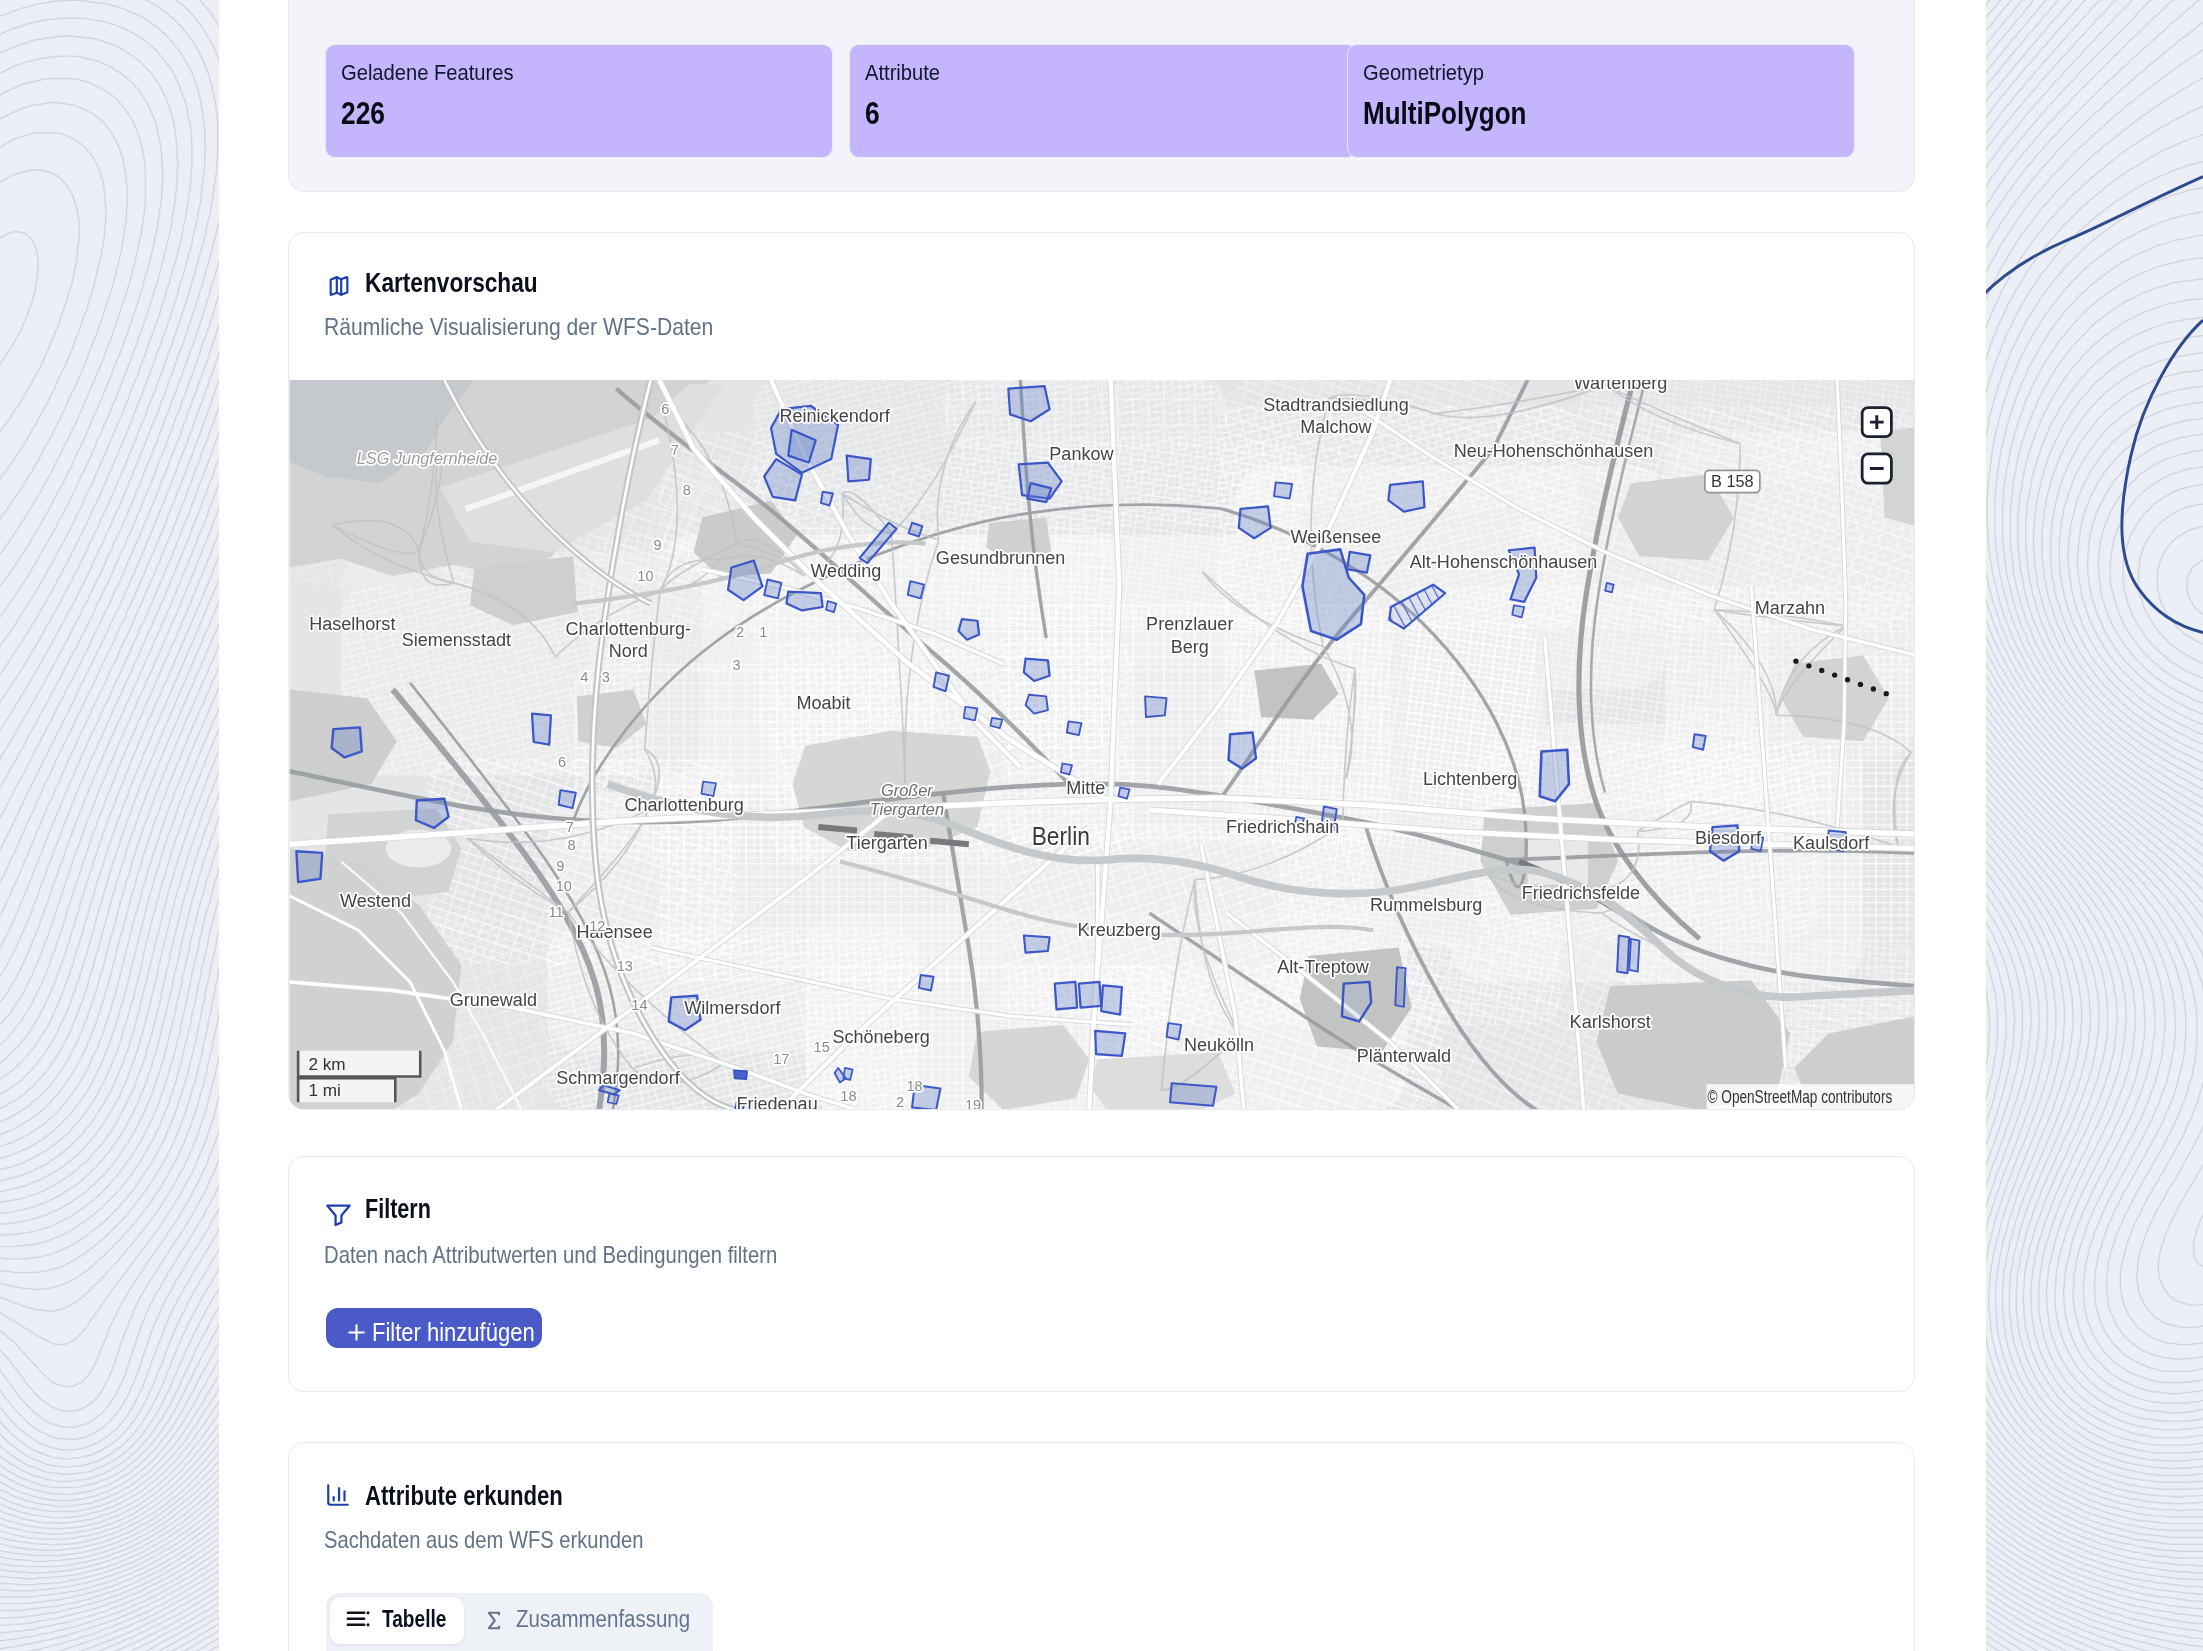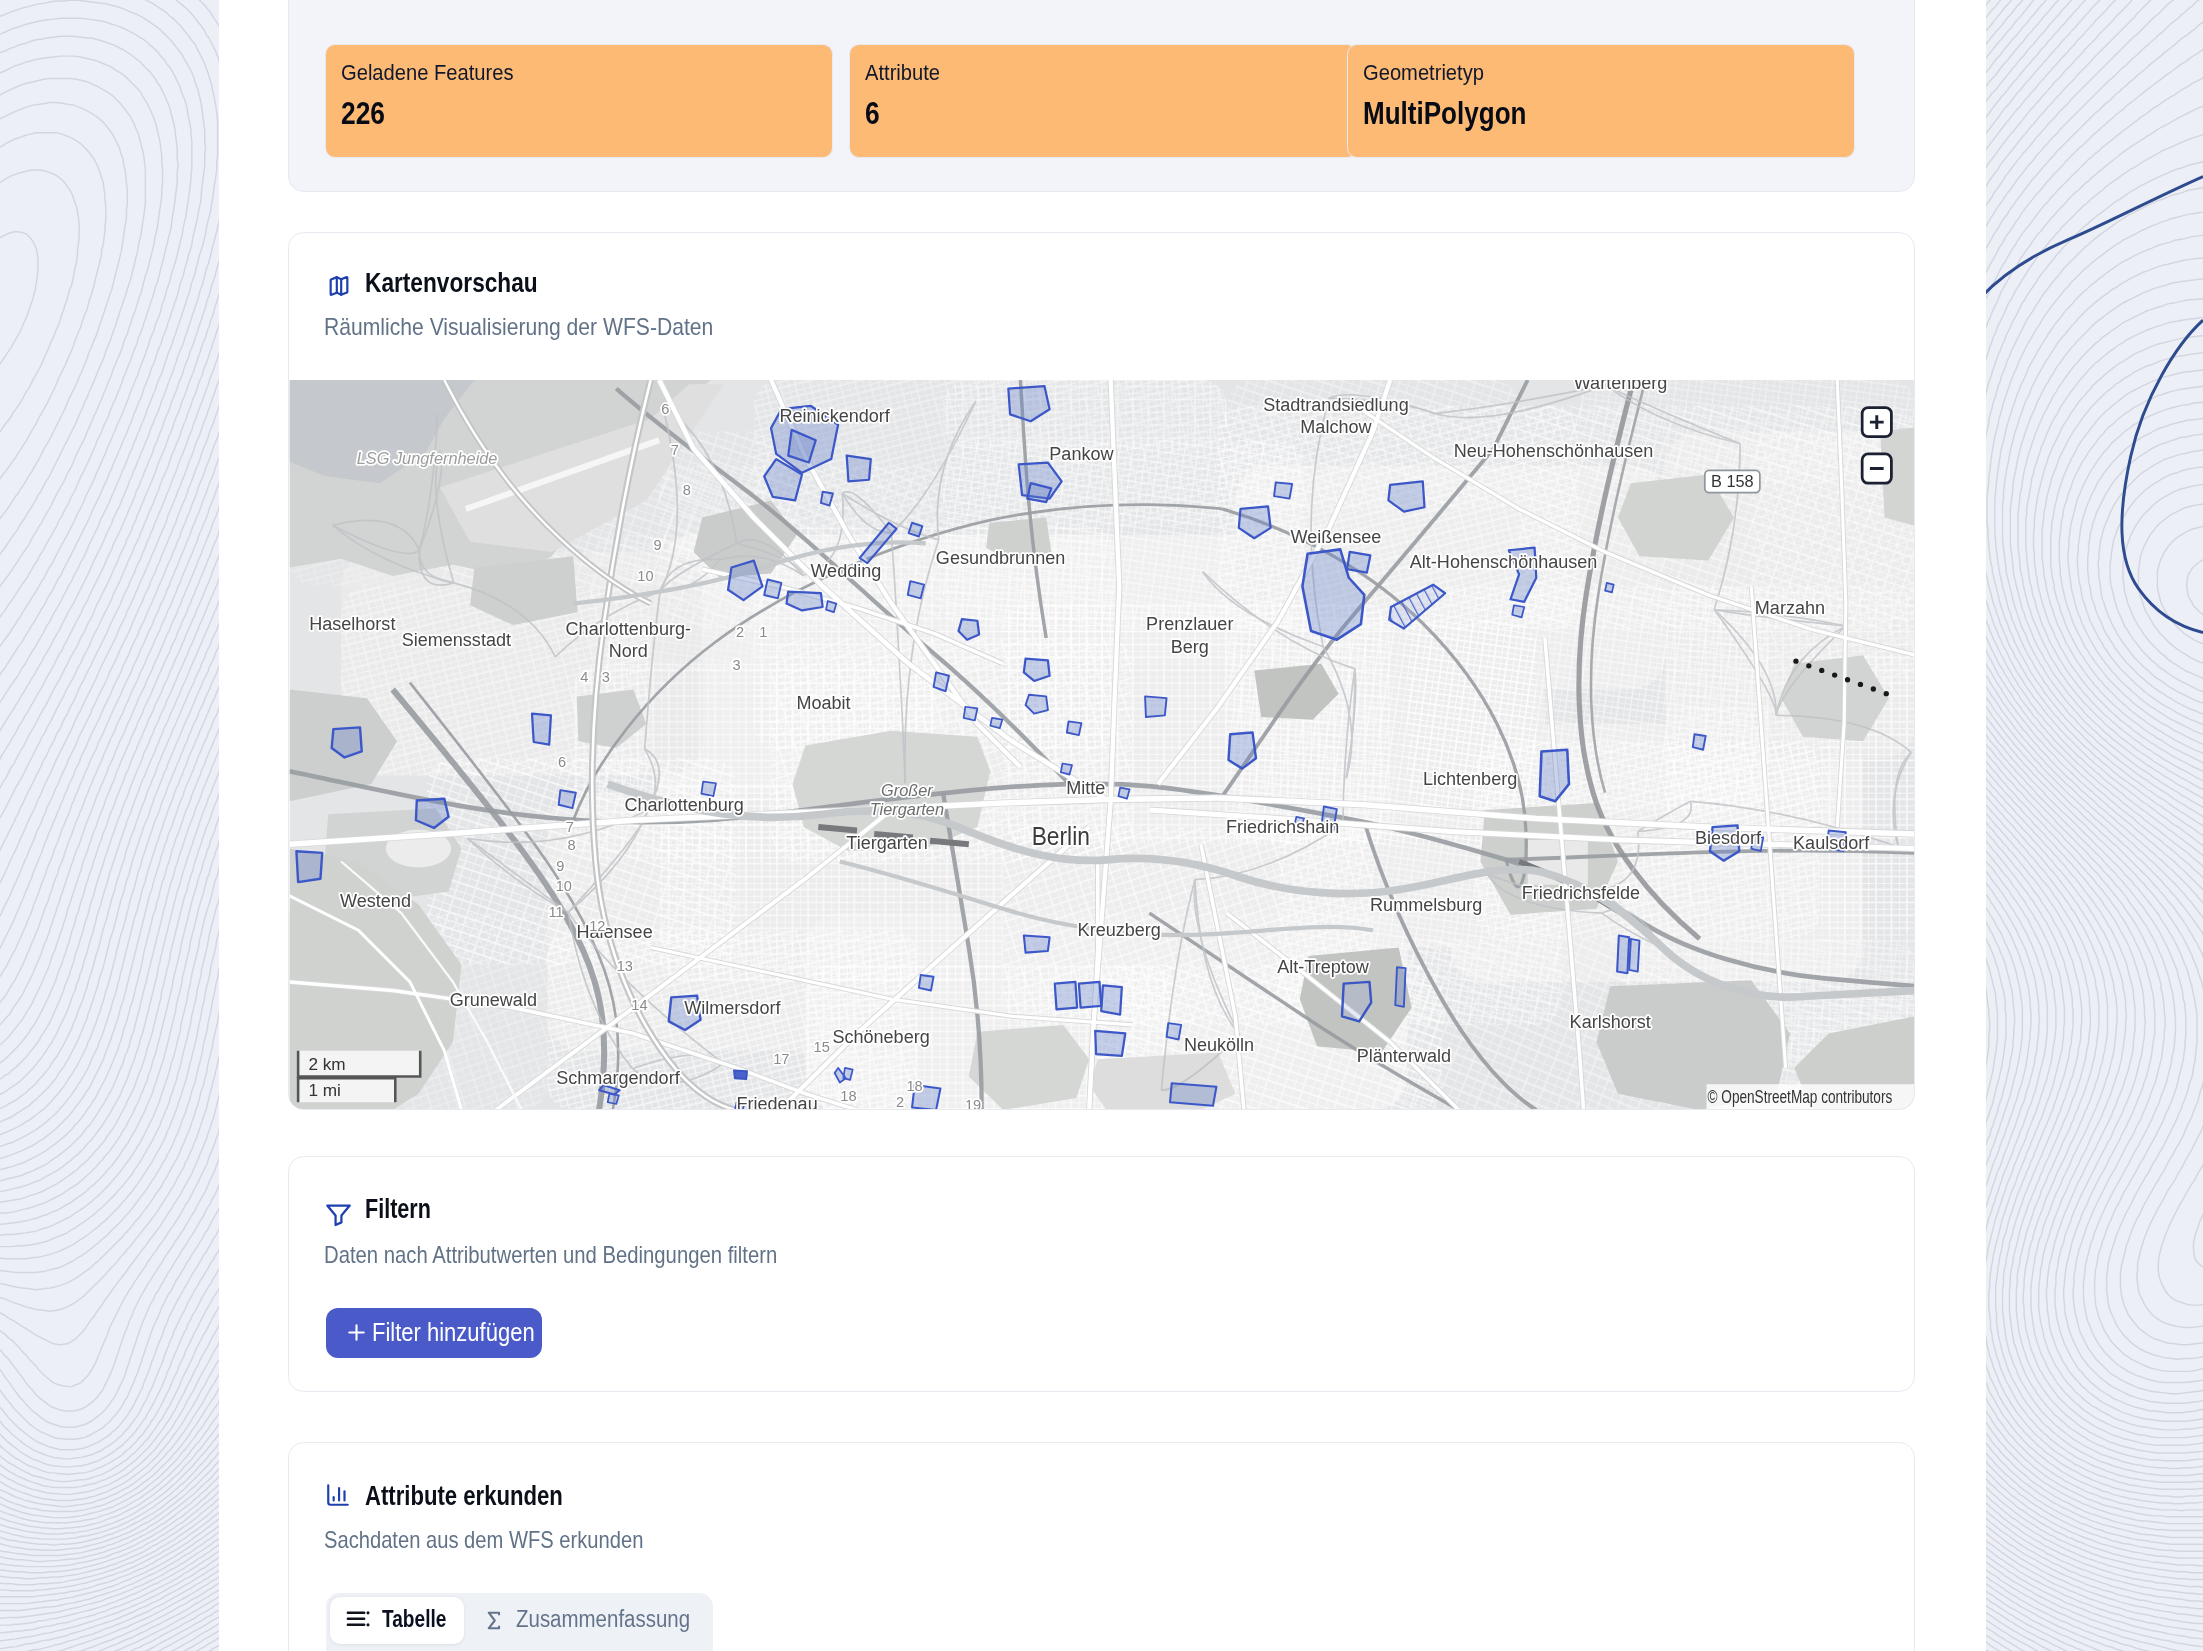--- a/index.html
+++ b/index.html
@@ -1,24 +1,24 @@
 <!DOCTYPE html>
 <html style="font-size:13.8px"><head><meta charset="utf-8"><style>
 *{margin:0;padding:0;box-sizing:border-box}
 html,body{width:2203px;height:1652px;overflow:hidden;background:#edeff6;
  font-family:"Liberation Sans",sans-serif;-webkit-font-smoothing:antialiased}
 .content{position:absolute;left:219px;top:0;width:1767px;height:1652px;background:#ffffff}
 .card{position:absolute;left:69px;width:1627px;background:#ffffff;border:1.7px solid #e7eaf1;border-radius:15.5px}
 .statsec{position:absolute;left:69px;top:-38px;width:1627px;height:230px;background:#f2f4f9;border:1.7px solid #e5e9f1;border-radius:15.5px}
-.scard{position:absolute;top:81px;width:508px;height:114px;background:#fdba74;border:1.7px solid #e7eaf1;border-radius:10.3px}
+.scard{position:absolute;top:81px;width:508px;height:114px;background:#c4b5fd;border:1.7px solid #e7eaf1;border-radius:10.3px}
 .slabel{position:absolute;left:14.6px;top:16.3px;font-size:22.4px;color:#10182b;line-height:1.05;white-space:nowrap}
 .svalue{position:absolute;left:14.6px;top:53px;font-size:31px;font-weight:700;color:#070b15;line-height:1.05;white-space:nowrap}
 .ctitle{position:absolute;font-size:28px;font-weight:700;color:#0b0f1a;line-height:1.05;white-space:nowrap}
 .csub{position:absolute;font-size:24px;color:#617287;line-height:1.05;white-space:nowrap}
-.btn{position:absolute;left:107px;top:1308px;width:216px;height:50px;background:#4a5ac9;border-radius:12px;color:#fff}
+.btn{position:absolute;left:107px;top:1308px;width:216px;height:40px;background:#4a5ac9;border-radius:12px;color:#fff}
 .btn span{position:absolute;left:46px;top:9.5px;font-size:25px;white-space:nowrap;display:inline-block;transform:scaleX(0.88);transform-origin:0 0}
 .tabs{position:absolute;left:107px;top:1593px;width:387px;height:70px;background:#eef1f6;border-radius:13.8px}
 .tab1{position:absolute;left:4.3px;top:4.3px;width:134px;height:47px;background:#ffffff;border-radius:10.3px;box-shadow:0 0.9px 3.4px rgba(15,23,42,.08)}
 .t1txt{position:absolute;left:56px;top:13px;font-size:23px;font-weight:700;color:#0b1020;transform:scaleX(0.83);transform-origin:0 0}
 .t2txt{position:absolute;left:190px;top:13px;font-size:23px;color:#64748b;transform:scaleX(0.89);transform-origin:0 0}
 </style></head><body>
 <svg width="2203" height="1652" viewBox="0 0 2561 1920" style="position:absolute;left:0;top:0">
     <rect width="2561" height="1920" fill="#edeff6"></rect>
     <g fill="none" stroke="#d3d6e1" stroke-width="1.7">
       <path d="M298 1929L293 1932L287 1936L282 1939"></path>

